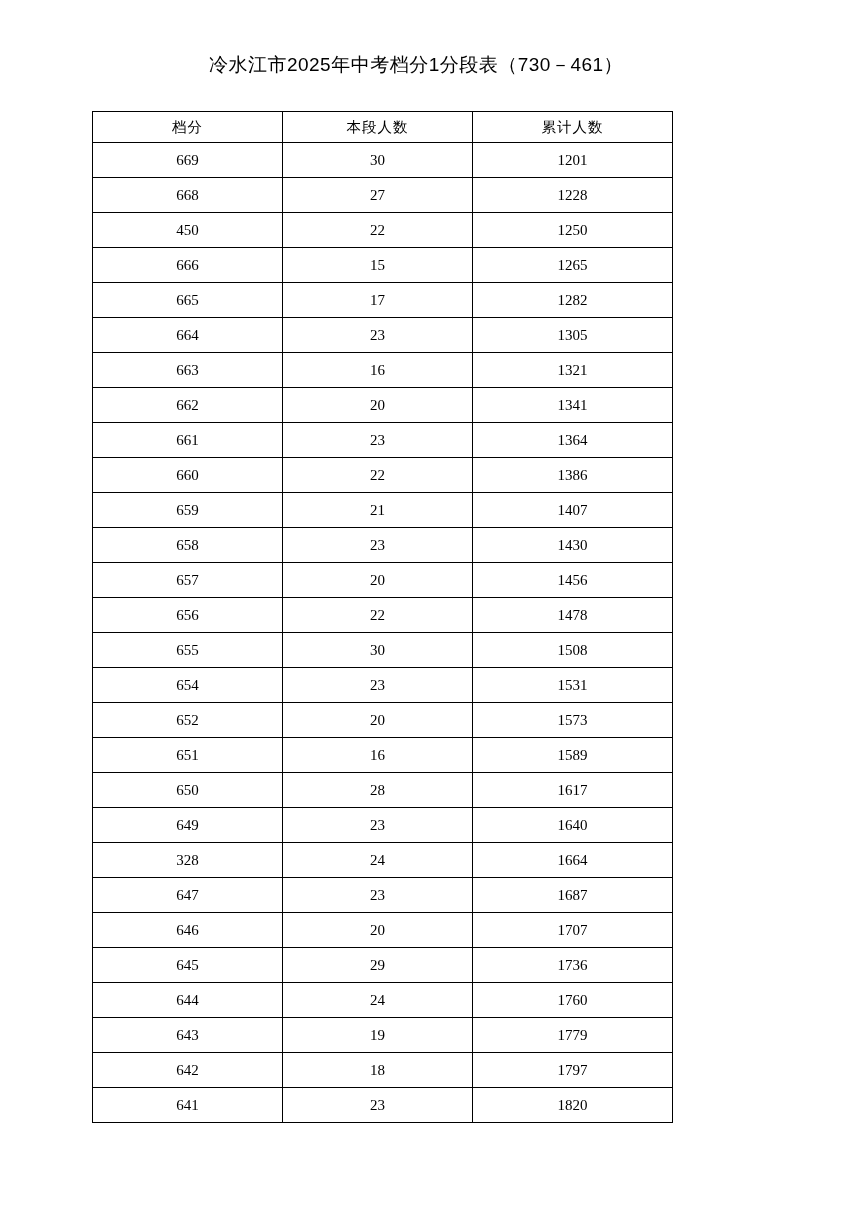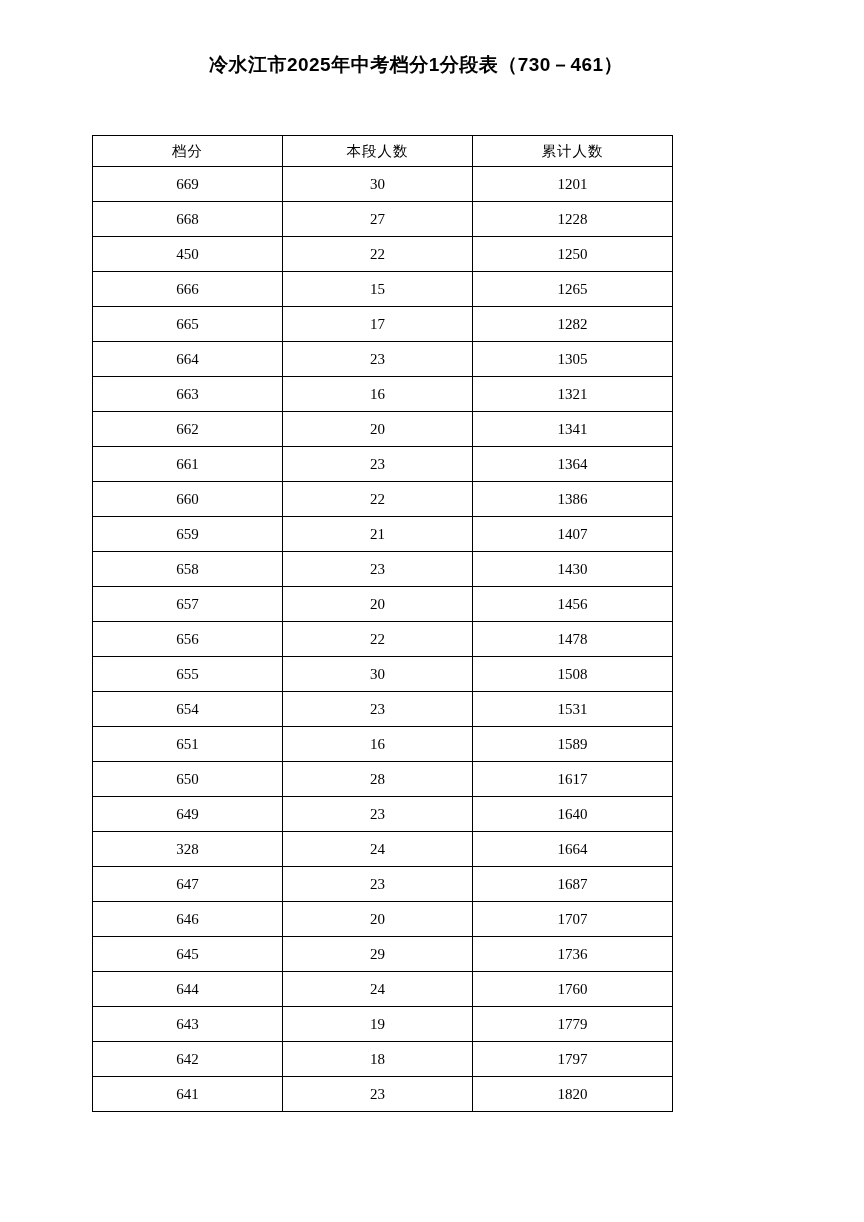--- a/index.html
+++ b/index.html
@@ -21,35 +21,34 @@
     position: relative;
     box-sizing: border-box;
   }
   .doc-title {
     position: absolute;
     top: 52px;
     left: 0;
     width: 832px;
     text-align: center;
     font-size: 19px;
-    font-weight: bold;
+    font-weight: normal;
     letter-spacing: 0.5px;
     font-family: "Liberation Sans", "DejaVu Sans", sans-serif;
   }
   .table-wrap {
     position: absolute;
     top: 111px;
     left: 92px;
     width: 580px;
   }
   table.score-table {
     border-collapse: collapse;
     width: 580px;
     table-layout: fixed;
-    margin-top: 24px;
   }
   table.score-table th,
   table.score-table td {
     border: 1px solid #000000;
     height: 34px;
     text-align: center;
     vertical-align: middle;
     font-size: 15px;
     font-family: "Liberation Serif", "DejaVu Serif", serif;
     padding: 0;
@@ -161,20 +160,25 @@
             <td>655</td>
             <td>30</td>
             <td>1508</td>
           </tr>
           <tr>
             <td>654</td>
             <td>23</td>
             <td>1531</td>
           </tr>
           <tr>
+            <td>652</td>
+            <td>20</td>
+            <td>1573</td>
+          </tr>
+          <tr>
             <td>651</td>
             <td>16</td>
             <td>1589</td>
           </tr>
           <tr>
             <td>650</td>
             <td>28</td>
             <td>1617</td>
           </tr>
           <tr>

